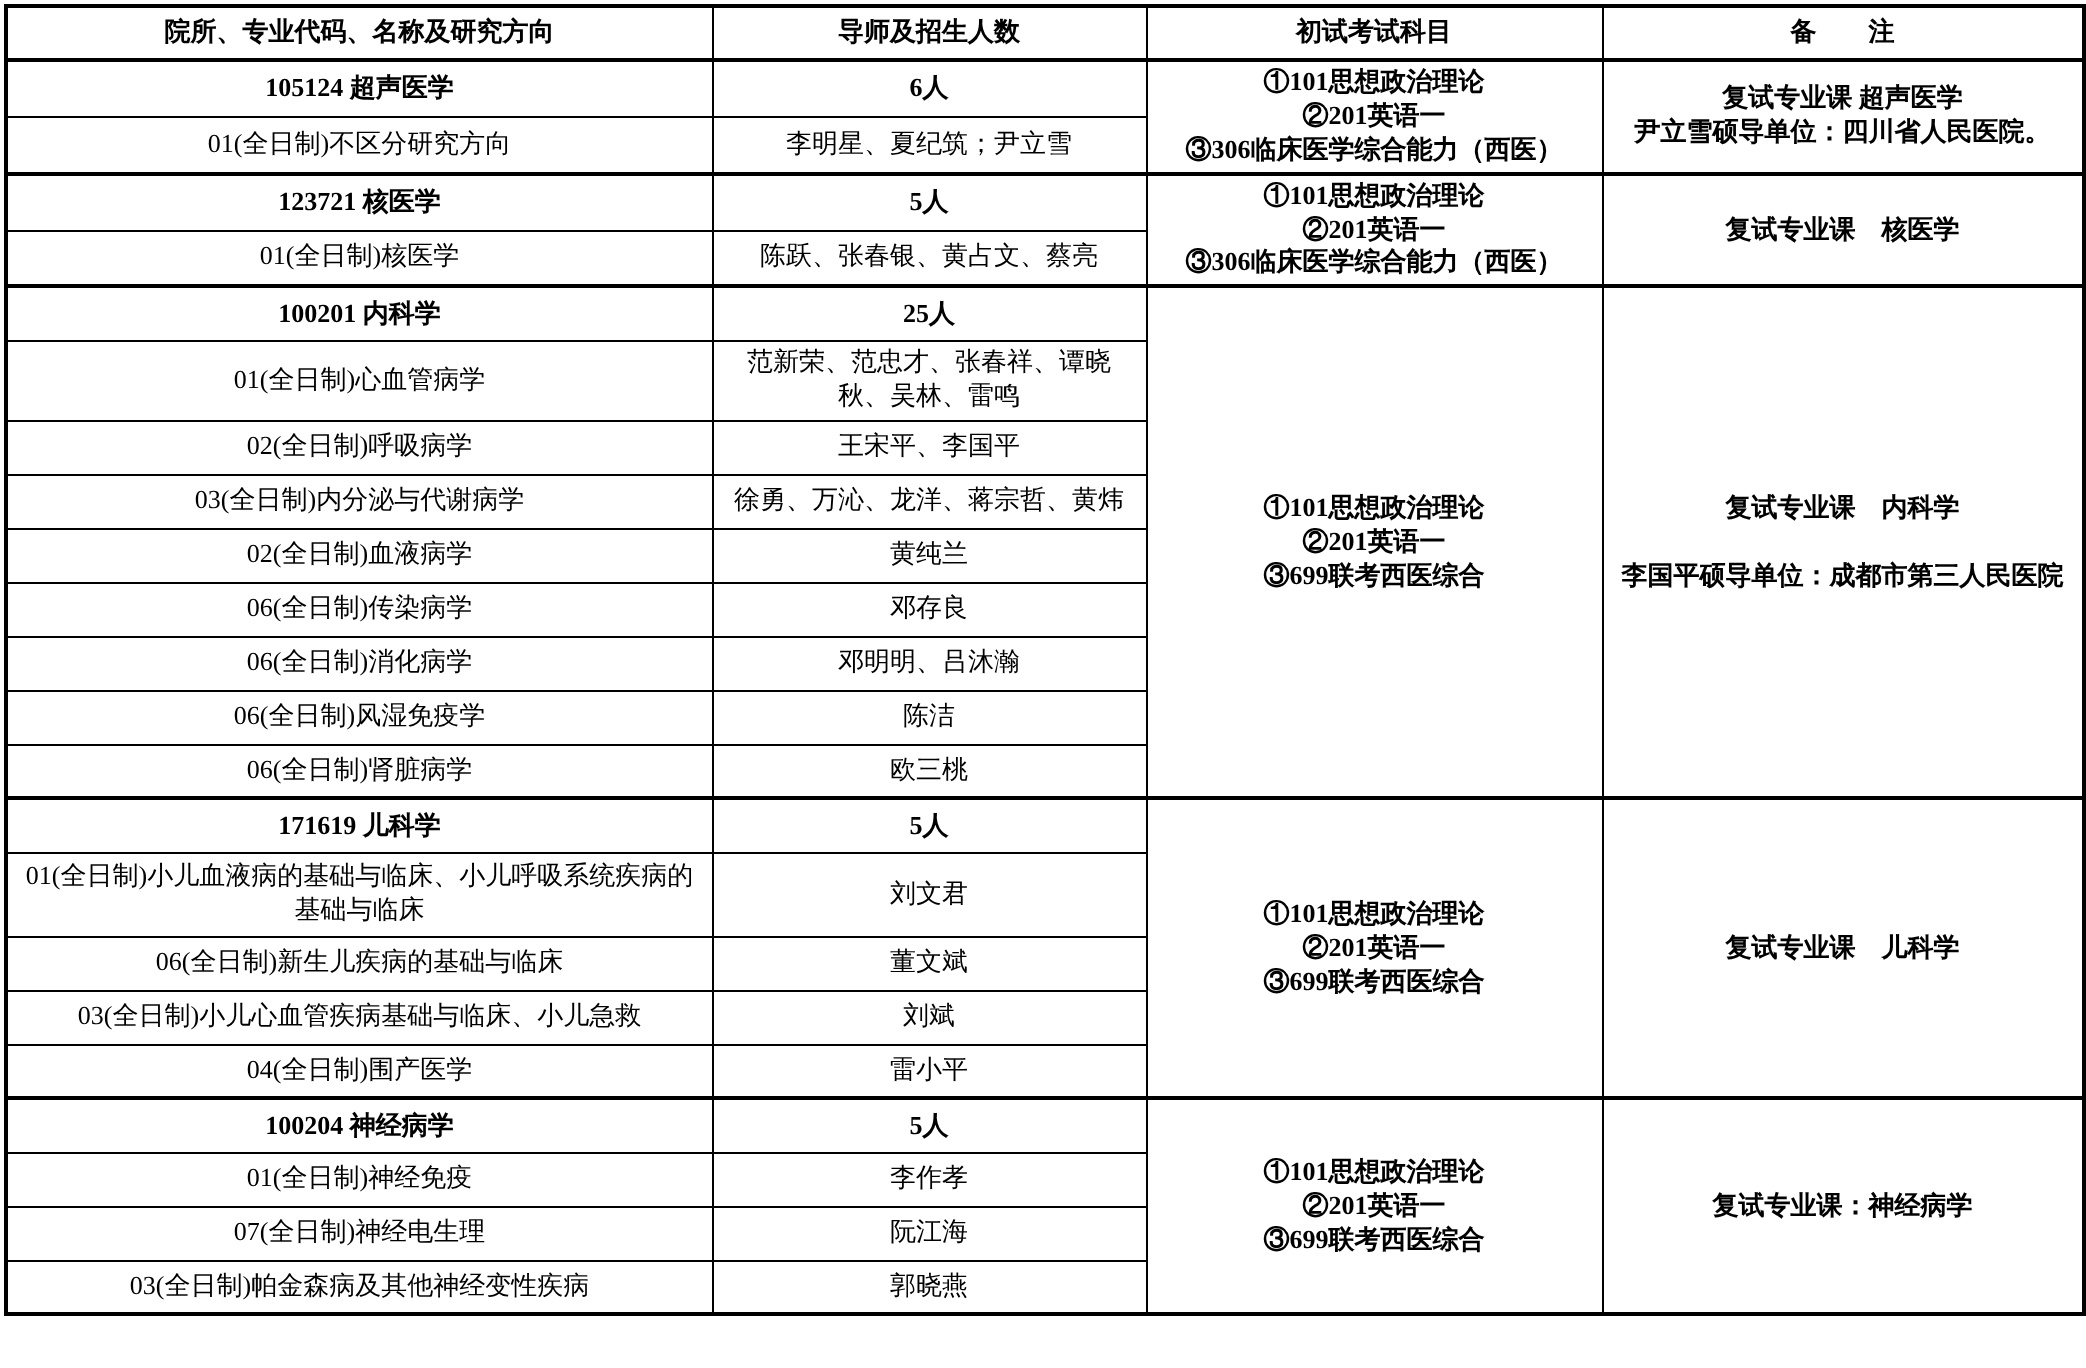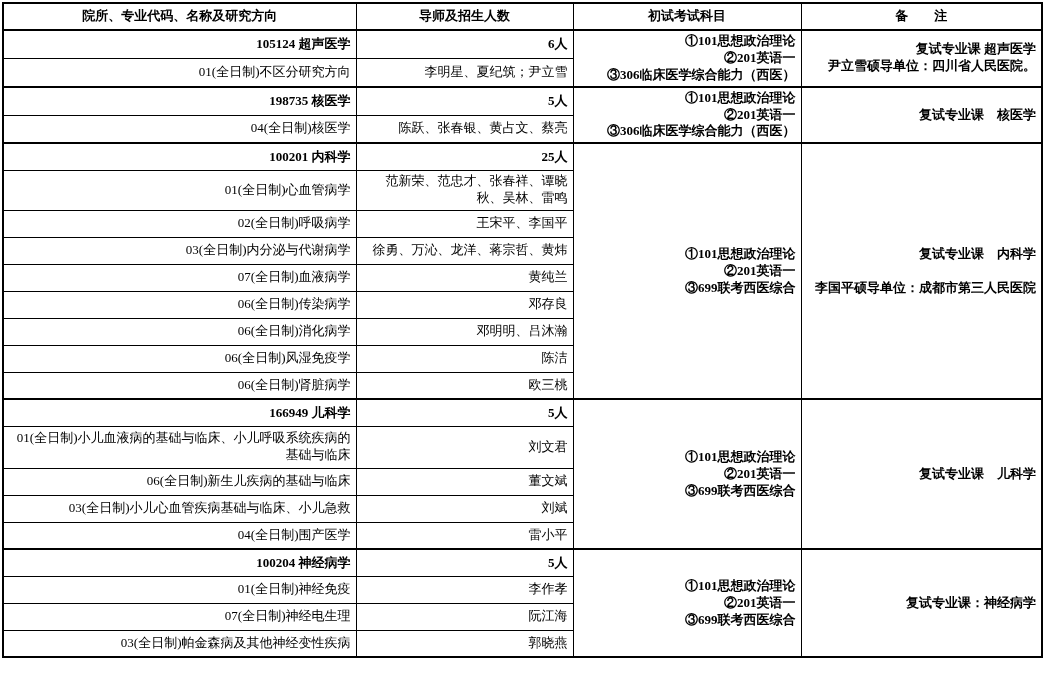--- a/index.html
+++ b/index.html
@@ -34,21 +34,21 @@
     vertical-align: middle;
     overflow: hidden;
     word-break: break-all;
   }
   th {
     text-align: center;
     font-weight: bold;
     font-size: 13px;
   }
   td {
-    text-align: right;
+    text-align: center;
     font-weight: normal;
   }
   tr.code-row td {
     font-weight: bold;
     border-top: 2px solid #000;
   }
   td.exam-cell, td.note-cell {
     vertical-align: middle;
   }
   .exam-line, .note-line {
@@ -90,33 +90,33 @@
         <div class="note-line">复试专业课 超声医学</div>
         <div class="note-line">尹立雪硕导单位：四川省人民医院。</div>
       </td>
     </tr>
     <tr class="h27">
       <td>01(全日制)不区分研究方向</td>
       <td>李明星、夏纪筑；尹立雪</td>
     </tr>
 
     <tr class="code-row h27">
-      <td>198735 核医学</td>
+      <td>123721 核医学</td>
       <td>5人</td>
       <td class="exam-cell" rowspan="2">
         <div class="exam-line">①101思想政治理论</div>
         <div class="exam-line">②201英语一</div>
         <div class="exam-line">③306临床医学综合能力（西医）</div>
       </td>
       <td class="note-cell" rowspan="2">
         <div class="note-line">复试专业课　核医学</div>
       </td>
     </tr>
     <tr class="h27">
-      <td>04(全日制)核医学</td>
+      <td>01(全日制)核医学</td>
       <td>陈跃、张春银、黄占文、蔡亮</td>
     </tr>
 
     <tr class="code-row h27">
       <td>100201 内科学</td>
       <td>25人</td>
       <td class="exam-cell" rowspan="9">
         <div class="exam-line">①101思想政治理论</div>
         <div class="exam-line">②201英语一</div>
         <div class="exam-line">③699联考西医综合</div>
@@ -133,42 +133,42 @@
     </tr>
     <tr class="h27">
       <td>02(全日制)呼吸病学</td>
       <td>王宋平、李国平</td>
     </tr>
     <tr class="h27">
       <td>03(全日制)内分泌与代谢病学</td>
       <td>徐勇、万沁、龙洋、蒋宗哲、黄炜</td>
     </tr>
     <tr class="h27">
-      <td>07(全日制)血液病学</td>
+      <td>02(全日制)血液病学</td>
       <td>黄纯兰</td>
     </tr>
     <tr class="h27">
       <td>06(全日制)传染病学</td>
       <td>邓存良</td>
     </tr>
     <tr class="h27">
       <td>06(全日制)消化病学</td>
       <td>邓明明、吕沐瀚</td>
     </tr>
     <tr class="h27">
       <td>06(全日制)风湿免疫学</td>
       <td>陈洁</td>
     </tr>
     <tr class="h27">
       <td>06(全日制)肾脏病学</td>
       <td>欧三桃</td>
     </tr>
 
     <tr class="code-row h27">
-      <td>166949 儿科学</td>
+      <td>171619 儿科学</td>
       <td>5人</td>
       <td class="exam-cell" rowspan="5">
         <div class="exam-line">①101思想政治理论</div>
         <div class="exam-line">②201英语一</div>
         <div class="exam-line">③699联考西医综合</div>
       </td>
       <td class="note-cell" rowspan="5">
         <div class="note-line">复试专业课　儿科学</div>
       </td>
     </tr>

